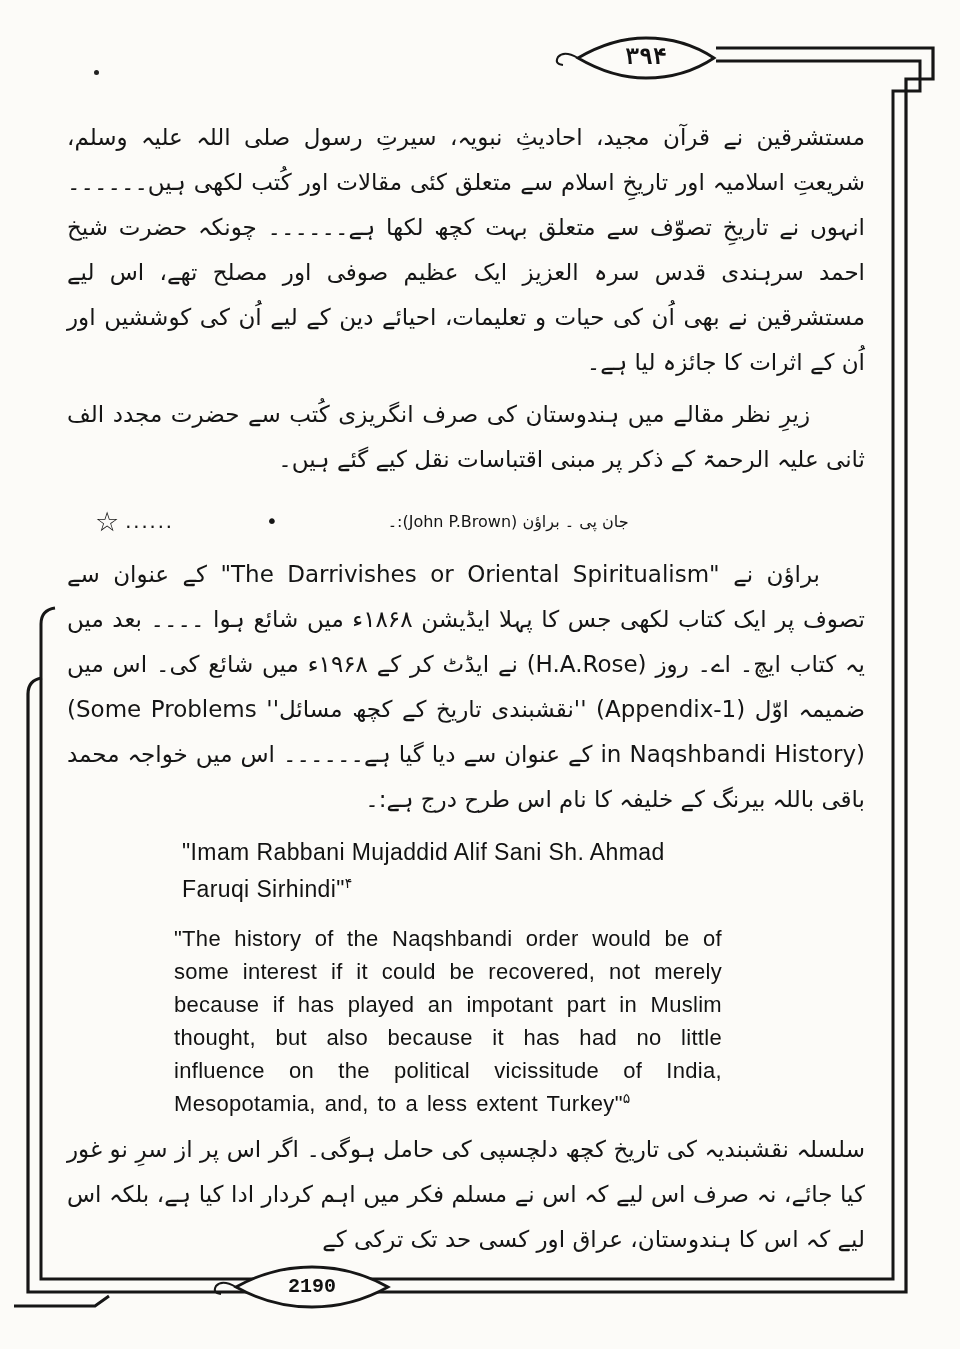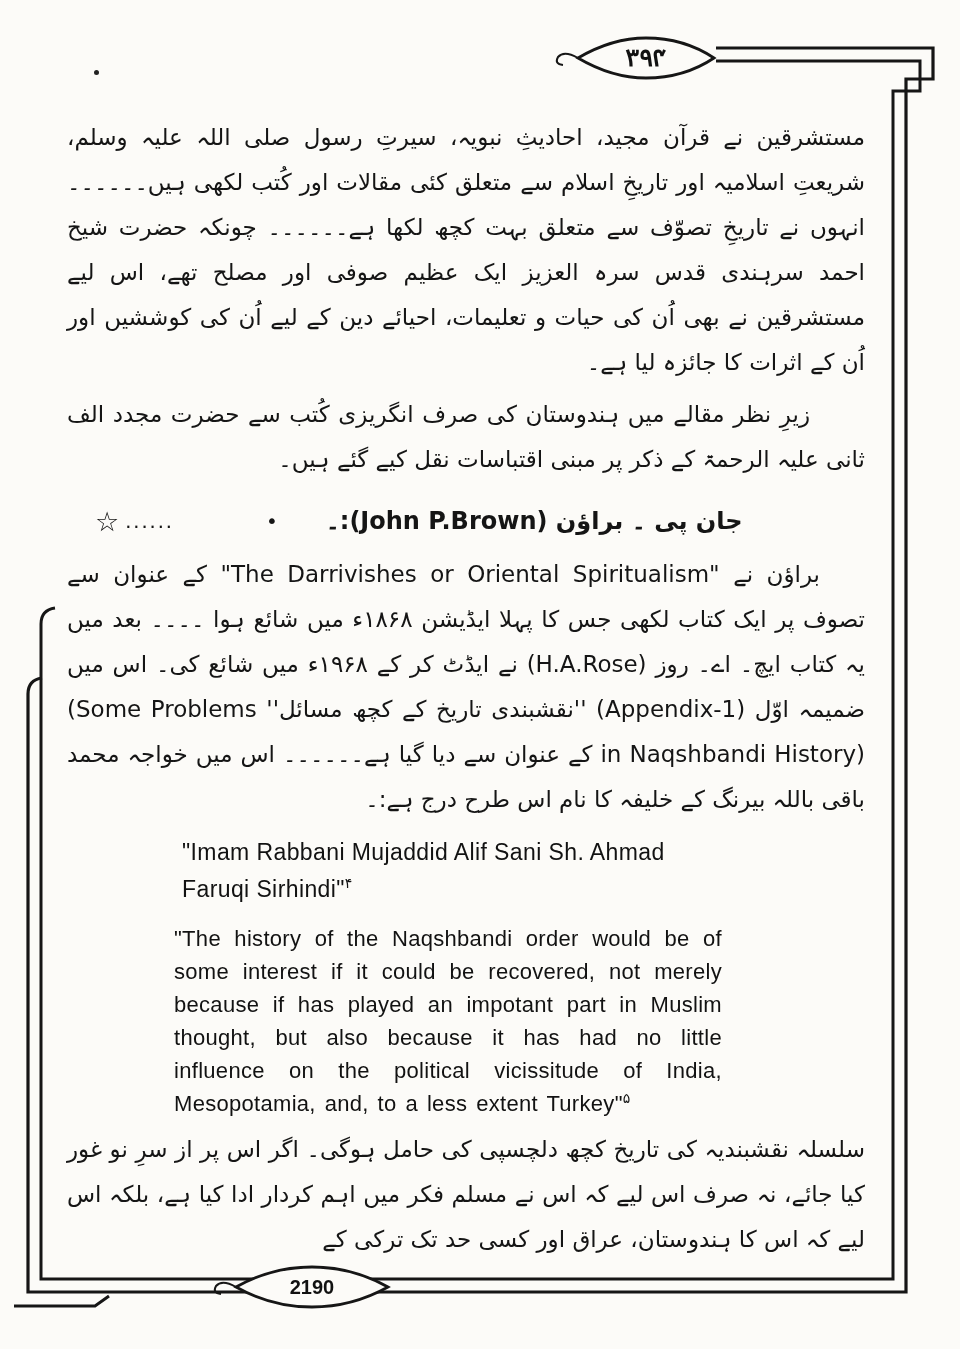--- a/index.html
+++ b/index.html
@@ -8,21 +8,21 @@
     background:#fcfbf8;
     font-family:"DejaVu Sans",sans-serif;
     color:#151515;
     position:relative;
     overflow:hidden;
   }
   .page{position:absolute;inset:0;}
   .frame{position:absolute;inset:0;width:960px;height:1349px;}
   .page-num{
     position:absolute;text-align:center;
-    font-family:Liberation Sans, sans-serif;font-weight:bold;color:#111;
+    font-family:Liberation Mono, monospace;font-weight:bold;color:#111;
   }
   .page-num.top{left:578px;top:40px;width:136px;height:36px;line-height:36px;font-size:23px;}
   .page-num.bottom{left:236px;top:1270px;width:152px;height:34px;line-height:34px;font-size:20px;}
   .content{
     position:absolute;left:60px;right:88px;top:108px;
     direction:rtl;
   }
   .content p{
     margin:7px;
     font-size:23px;line-height:45px;
@@ -38,21 +38,21 @@
   .u{text-underline-offset:5px;}
   .heading{
     display:flex;align-items:center;
     direction:ltr;
     margin:16px 0 8px 0;
     height:46px;
   }
   .h-star{margin-left:35px;font-size:27px;line-height:1;}
   .h-dots{margin-left:6px;font-size:22px;letter-spacing:2px;font-family:"Liberation Sans",sans-serif;}
   .h-bullet{margin-left:92px;font-size:20px;}
-  .h-name{margin-left:48px;font-size:24px;direction:rtl;unicode-bidi:isolate;font-weight:bold;}
+  .h-name{margin-left:110px;font-size:16px;direction:rtl;unicode-bidi:isolate;}
   .bq{
     direction:ltr;
     font-family:"Liberation Sans",sans-serif;
     color:#121212;
   }
   .bq sup{
     font-size:14px;
     font-family:"DejaVu Sans",sans-serif;
     vertical-align:super;line-height:0;
   }

